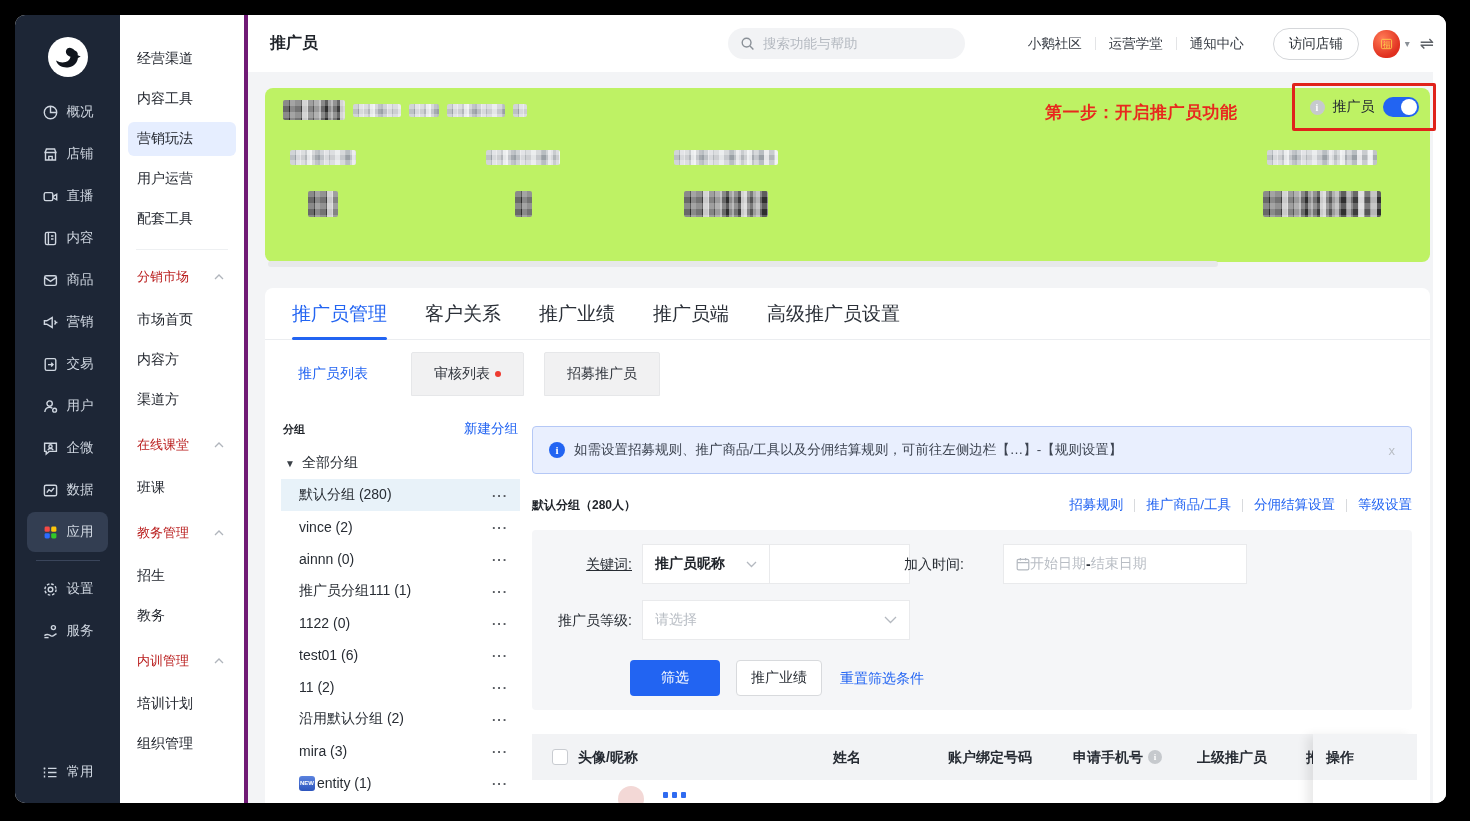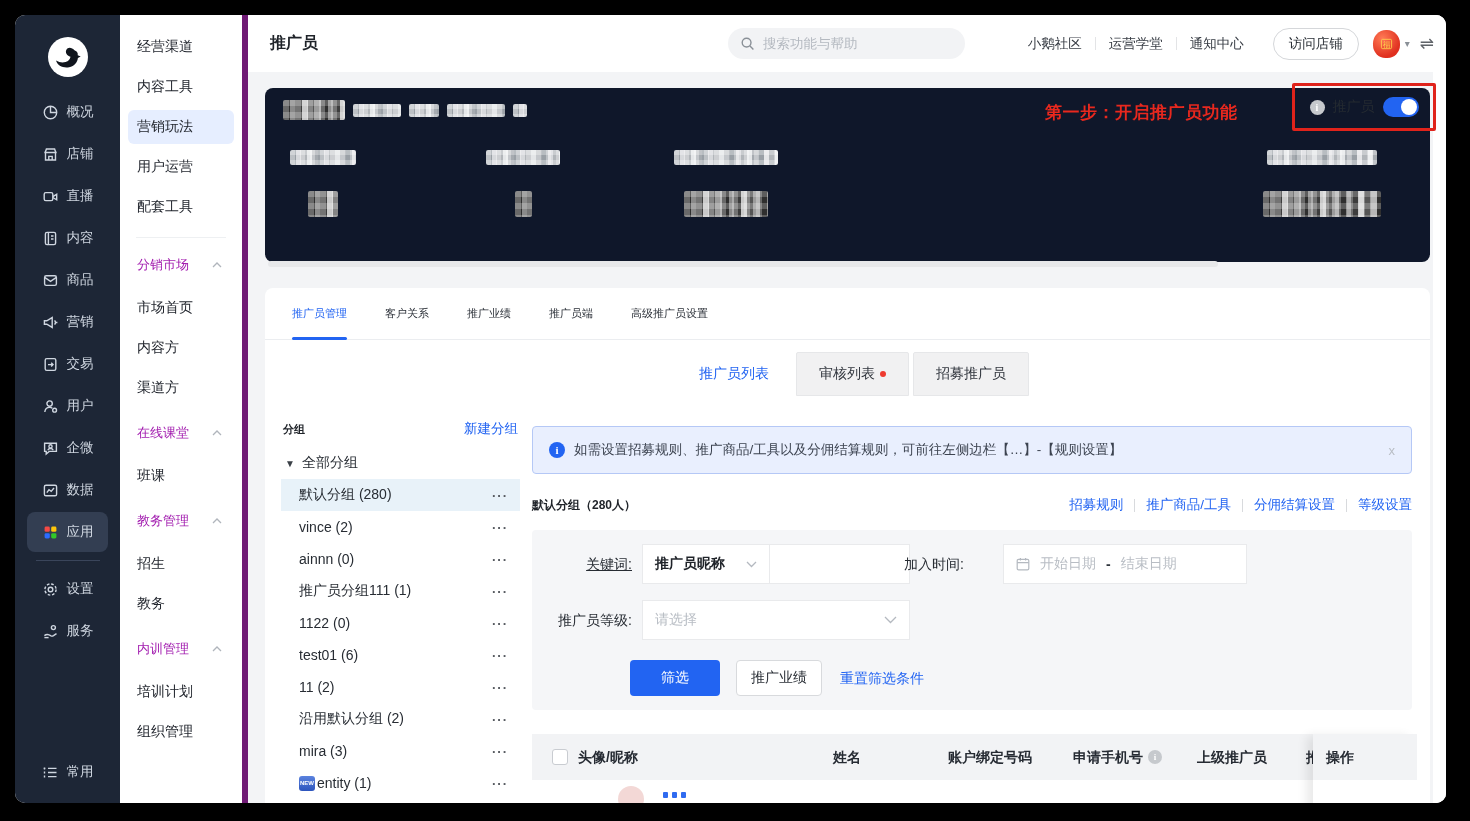--- a/index.html
+++ b/index.html
@@ -16,31 +16,31 @@
   .rail-item { height:42px; display:flex; align-items:center; justify-content:center; gap:8px;
     color:#cfd6e0; font-size:13.5px; position:relative; cursor:pointer; }
   .rail-item .ric { width:17px; height:17px; display:block; }
   .rail-item.active .pill { position:absolute; left:12px; right:12px; top:1px; bottom:1px;
     background:#333e52; border-radius:8px; }
   .rail-item > * { position:relative; }
   .rail-div { width:64px; height:1px; background:#3a455b; margin:7px auto; }
   .rail-footer { position:absolute; bottom:10px; left:0; width:100%; }
 
   
-  .sidebar { width:128px; flex:0 0 128px; background:#fff; border-right:6px solid #701a75;
-    padding-top:12px; overflow:hidden; }
+  .sidebar { width:128px; flex:0 0 128px; background:#fff; border-right:4px solid #701a75;
+    padding-top:24px; overflow:hidden; }
   .side-item { height:40px; display:flex; align-items:center; padding-left:17px; font-size:14px;
     color:#22262e; cursor:pointer; position:relative; }
   .side-item.active::before { content:""; position:absolute; left:8px; right:8px; top:3px; bottom:3px;
     background:#e6eeff; border-radius:6px; }
   .side-item span { position:relative; }
   .side-div { height:1px; background:#eef0f2; margin:10px 16px; }
   .side-sec { margin-top:8px; }
   .side-sec-h { height:34px; margin-bottom:6px; display:flex; align-items:center; justify-content:space-between;
-    padding:0 20px 0 17px; font-size:13px; color:#a21caf; cursor:pointer; }
+    padding:0 20px 0 17px; font-size:13px; color:#b91c1c; cursor:pointer; }
   .chev { width:10px; height:6px; }
 
   
   .main { flex:1; display:flex; flex-direction:column; background:#f3f4f6; min-width:0; }
   .topbar { height:57px; background:#fff; position:relative; display:flex; align-items:center;
     padding-left:22px; flex:0 0 57px; }
   .page-title { font-size:16px; font-weight:bold; color:#1f2329; }
   .search { position:absolute; left:480px; top:13px; width:237px; height:31px; background:#f2f3f5;
     border-radius:16px; display:flex; align-items:center; padding-left:12px; gap:8px; cursor:text; }
   .search-ph { font-size:13.5px; color:#b4b9c0; }
@@ -54,21 +54,21 @@
     display:flex; align-items:center; justify-content:center; }
   .avatar i { font-style:normal; color:#ffd54d; font-size:9px; border:1px solid #ffd54d;
     border-radius:2px; padding:0 1px; line-height:10px; transform:scale(.85); }
   .caret-down { color:#8a9097; font-size:10px; margin:0 10px 0 5px; cursor:pointer; }
   .swap-ic { color:#5f6368; font-size:17px; cursor:pointer; }
 
   .content { flex:1; position:relative; overflow:hidden; }
   .gutter { position:absolute; right:0; top:0; bottom:0; width:13px; background:#fff; }
 
   
-  .stats-card { position:absolute; left:17px; top:16px; width:1165px; height:174px; background:#0f172a;
+  .stats-card { position:absolute; left:17px; top:16px; width:1165px; height:174px; background:#bef264;
     border-radius:8px; }
   .mz { background-image:
       linear-gradient(90deg, rgba(255,255,255,.28) 50%, transparent 50%),
       linear-gradient(rgba(255,255,255,.22) 50%, transparent 50%),
       repeating-linear-gradient(90deg,#2f2f2f 0 7px,#8a8a8a 7px 12px,#3d3d3d 12px 19px,#c9c9c9 19px 25px,#555 25px 31px,#9b9b9b 31px 38px);
     background-size:12px 12px,12px 12px,auto; border-radius:2px; }
   .mz-light { background-image:
       linear-gradient(90deg, rgba(255,255,255,.35) 50%, transparent 50%),
       linear-gradient(rgba(255,255,255,.3) 50%, transparent 50%),
       repeating-linear-gradient(90deg,#9aa0a6 0 6px,#d7d9dc 6px 11px,#b2b6ba 11px 17px,#e4e6e8 17px 22px,#a6abb0 22px 28px);
@@ -83,25 +83,25 @@
   .toggle { width:36px; height:20px; border-radius:10px; background:#2264f2; position:relative; cursor:pointer; }
   .toggle::after { content:""; position:absolute; right:2px; top:2px; width:16px; height:16px; border-radius:50%;
     background:#fff; }
   .hthumb { position:absolute; left:20px; top:189px; width:950px; height:6px; border-radius:3px; background:#e7e8ea; }
 
   
   .tabs-card { position:absolute; left:17px; top:216px; width:1165px; bottom:0; background:#fff;
     border-radius:8px 8px 0 0; overflow:hidden; }
   .tab-row { height:52px; border-bottom:1px solid #ebedf0; display:flex; align-items:stretch; gap:38px;
     padding-left:27px; }
-  .tab { display:flex; align-items:center; font-size:11px; color:#2b3038; cursor:pointer; position:relative; }
+  .tab { display:flex; align-items:center; font-size:19px; color:#2b3038; cursor:pointer; position:relative; }
   .tab.active { color:#2264f2; }
   .tab.active::after { content:""; position:absolute; left:0; right:0; bottom:-1px; height:3px;
     background:#2264f2; border-radius:2px; }
-  .subtab-row { margin:12px 0 0 10px; display:flex; gap:4px; height:44px;justify-content:center; }
+  .subtab-row { margin:12px 0 0 10px; display:flex; gap:20px; height:44px; }
   .subtab { padding:0 22px; display:flex; align-items:center; gap:5px; font-size:14px; color:#30353d;
     background:#f1f1f2; border:1px solid #e6e7e9; cursor:pointer; border-radius:2px 2px 0 0; }
   .subtab.active { background:#fff; border-color:#fff; color:#2264f2; }
   .red-dot { width:6px; height:6px; border-radius:50%; background:#ee3b30; }
 
   
   .group-panel { position:absolute; left:16px; top:126px; width:239px; bottom:0; }
   .gp-head { height:30px; display:flex; align-items:center; justify-content:space-between; padding:0 2px; }
   .gp-title { font-size:11px; font-weight:bold; }
   .gp-new { font-size:13.5px; color:#2264f2; cursor:pointer; }
@@ -555,21 +555,21 @@
             <span class="flabel" style="left:0;top:14px;text-decoration:underline;">关键词:</span>
             <div class="fbox fsel" style="left:110px;top:14px;width:127px;border-right:none;">
               <span style="font-weight:bold;font-size:14px;">推广员昵称</span>
               <svg width="11" height="7" viewBox="0 0 11 7">
                   <path d="m1 1 4.5 4.5L10 1" fill="none" stroke="#b4b9c0" stroke-width="1.3"></path>
                 </svg>
             </div>
             <div class="fbox" style="left:237px;top:14px;width:141px;"></div>
 
             <span class="flabel" style="left:362px;top:14px;width:70px;">加入时间:</span>
-            <div class="fbox" style="left:471px;top:14px;width:244px;padding:0 12px;gap:10px;">
+            <div class="fbox" style="left:471px;top:14px;width:244px;padding:0 12px;gap:0;">
               <svg width="14" height="14" viewBox="0 0 14 14">
                   <g fill="none" stroke="#b4b9c0" stroke-width="1.2">
                     <rect x="1.2" y="2.4" width="11.6" height="10.4" rx="1.4"></rect>
                     <path d="M1.2 5.6h11.6M4.4 1v2.6M9.6 1v2.6"></path>
                   </g>
                 </svg>
               <span class="ph">开始日期</span>
               <span style="color:#30353d;font-weight:bold;">-</span>
               <span class="ph">结束日期</span>
             </div>

